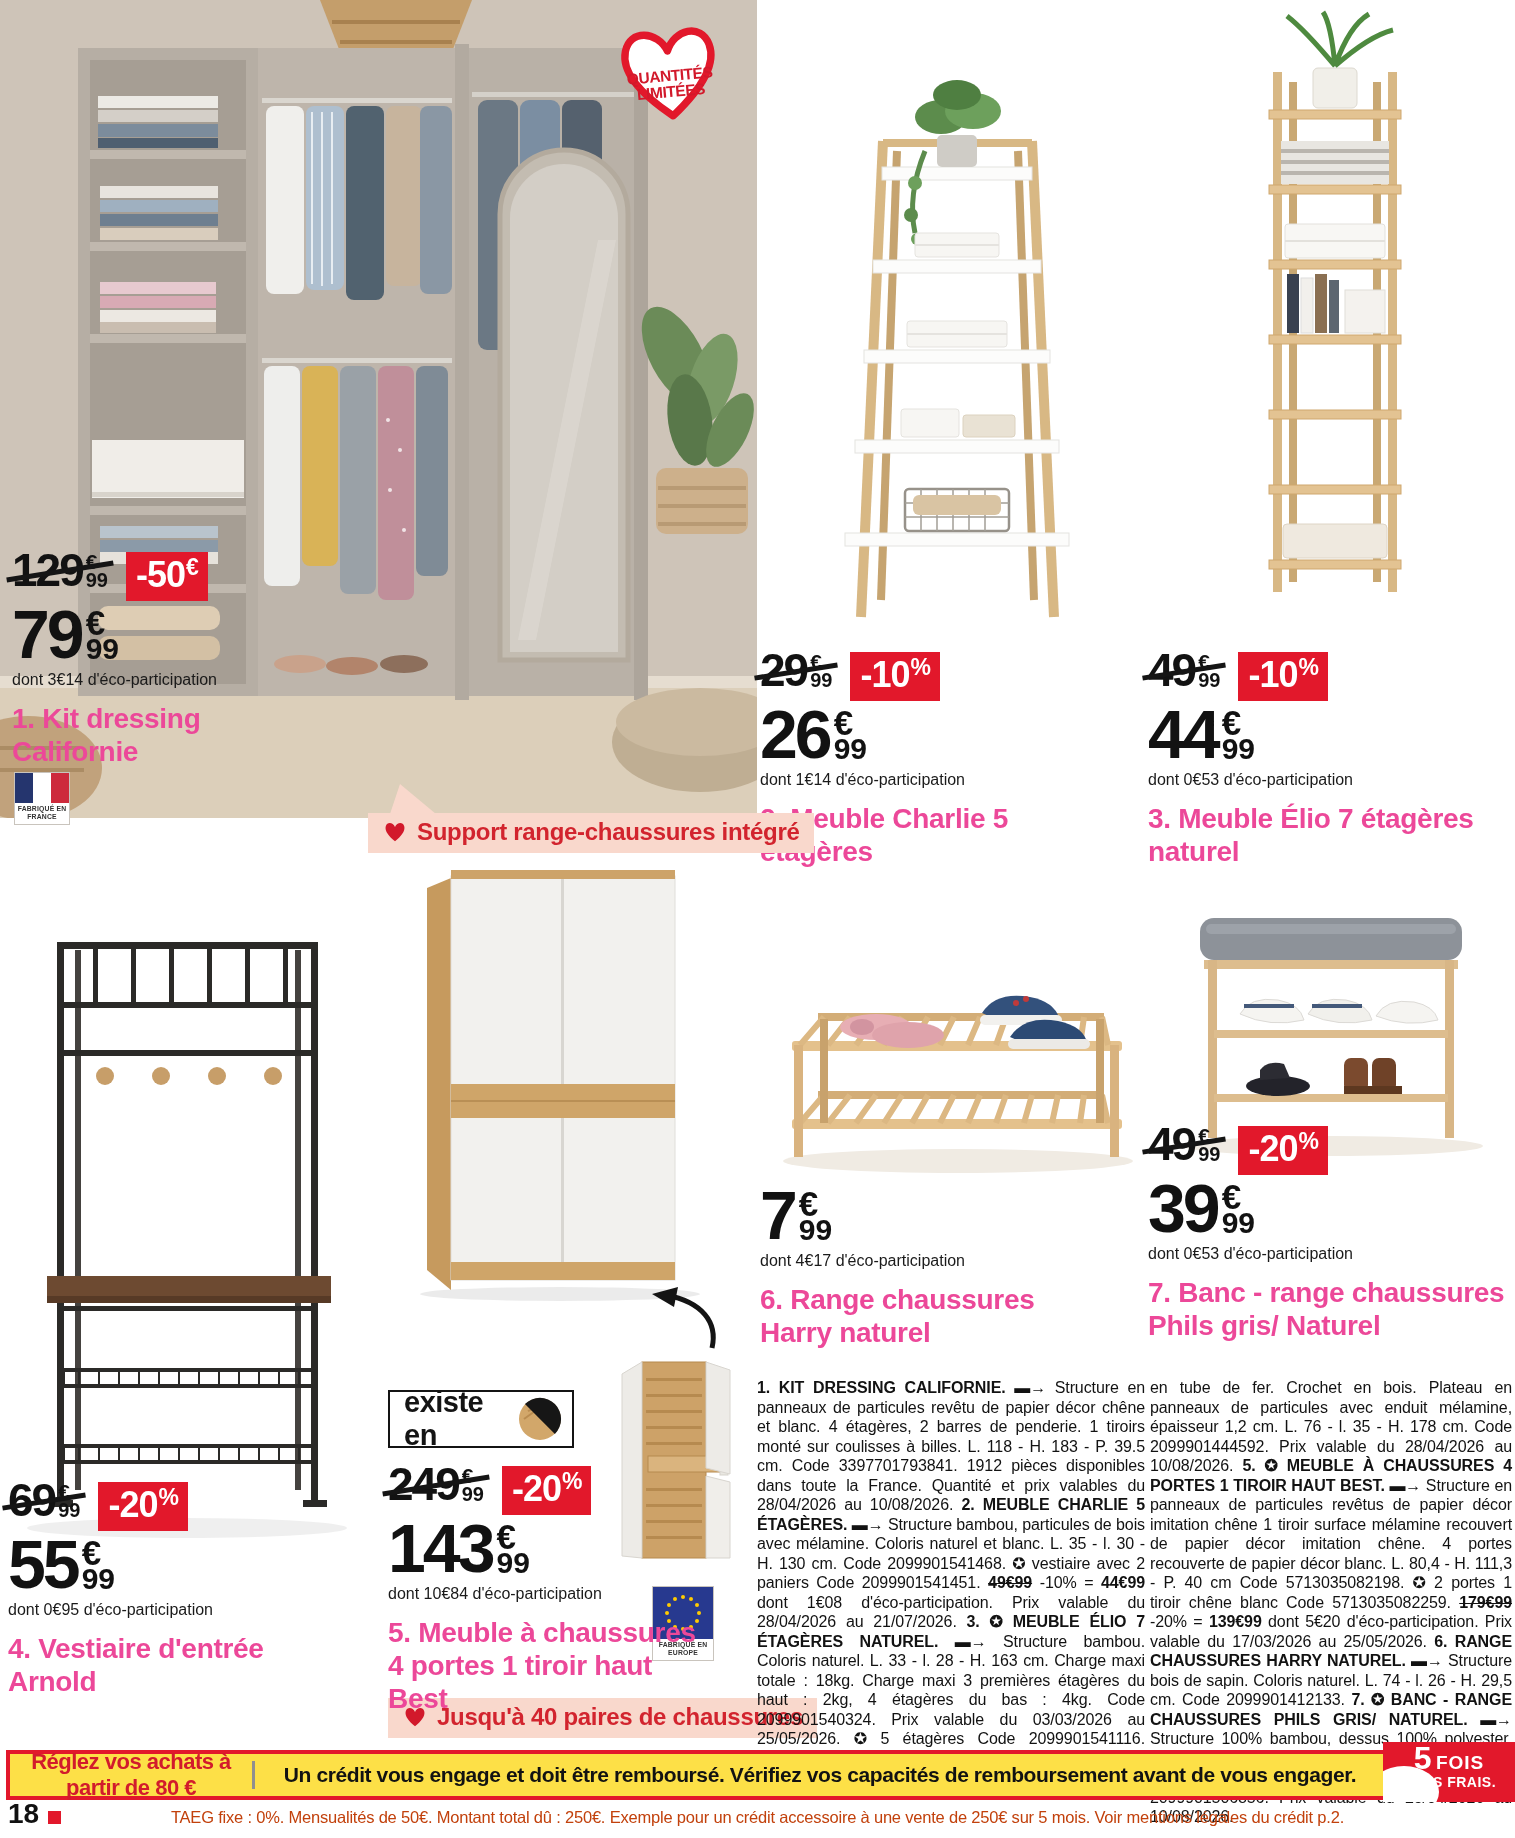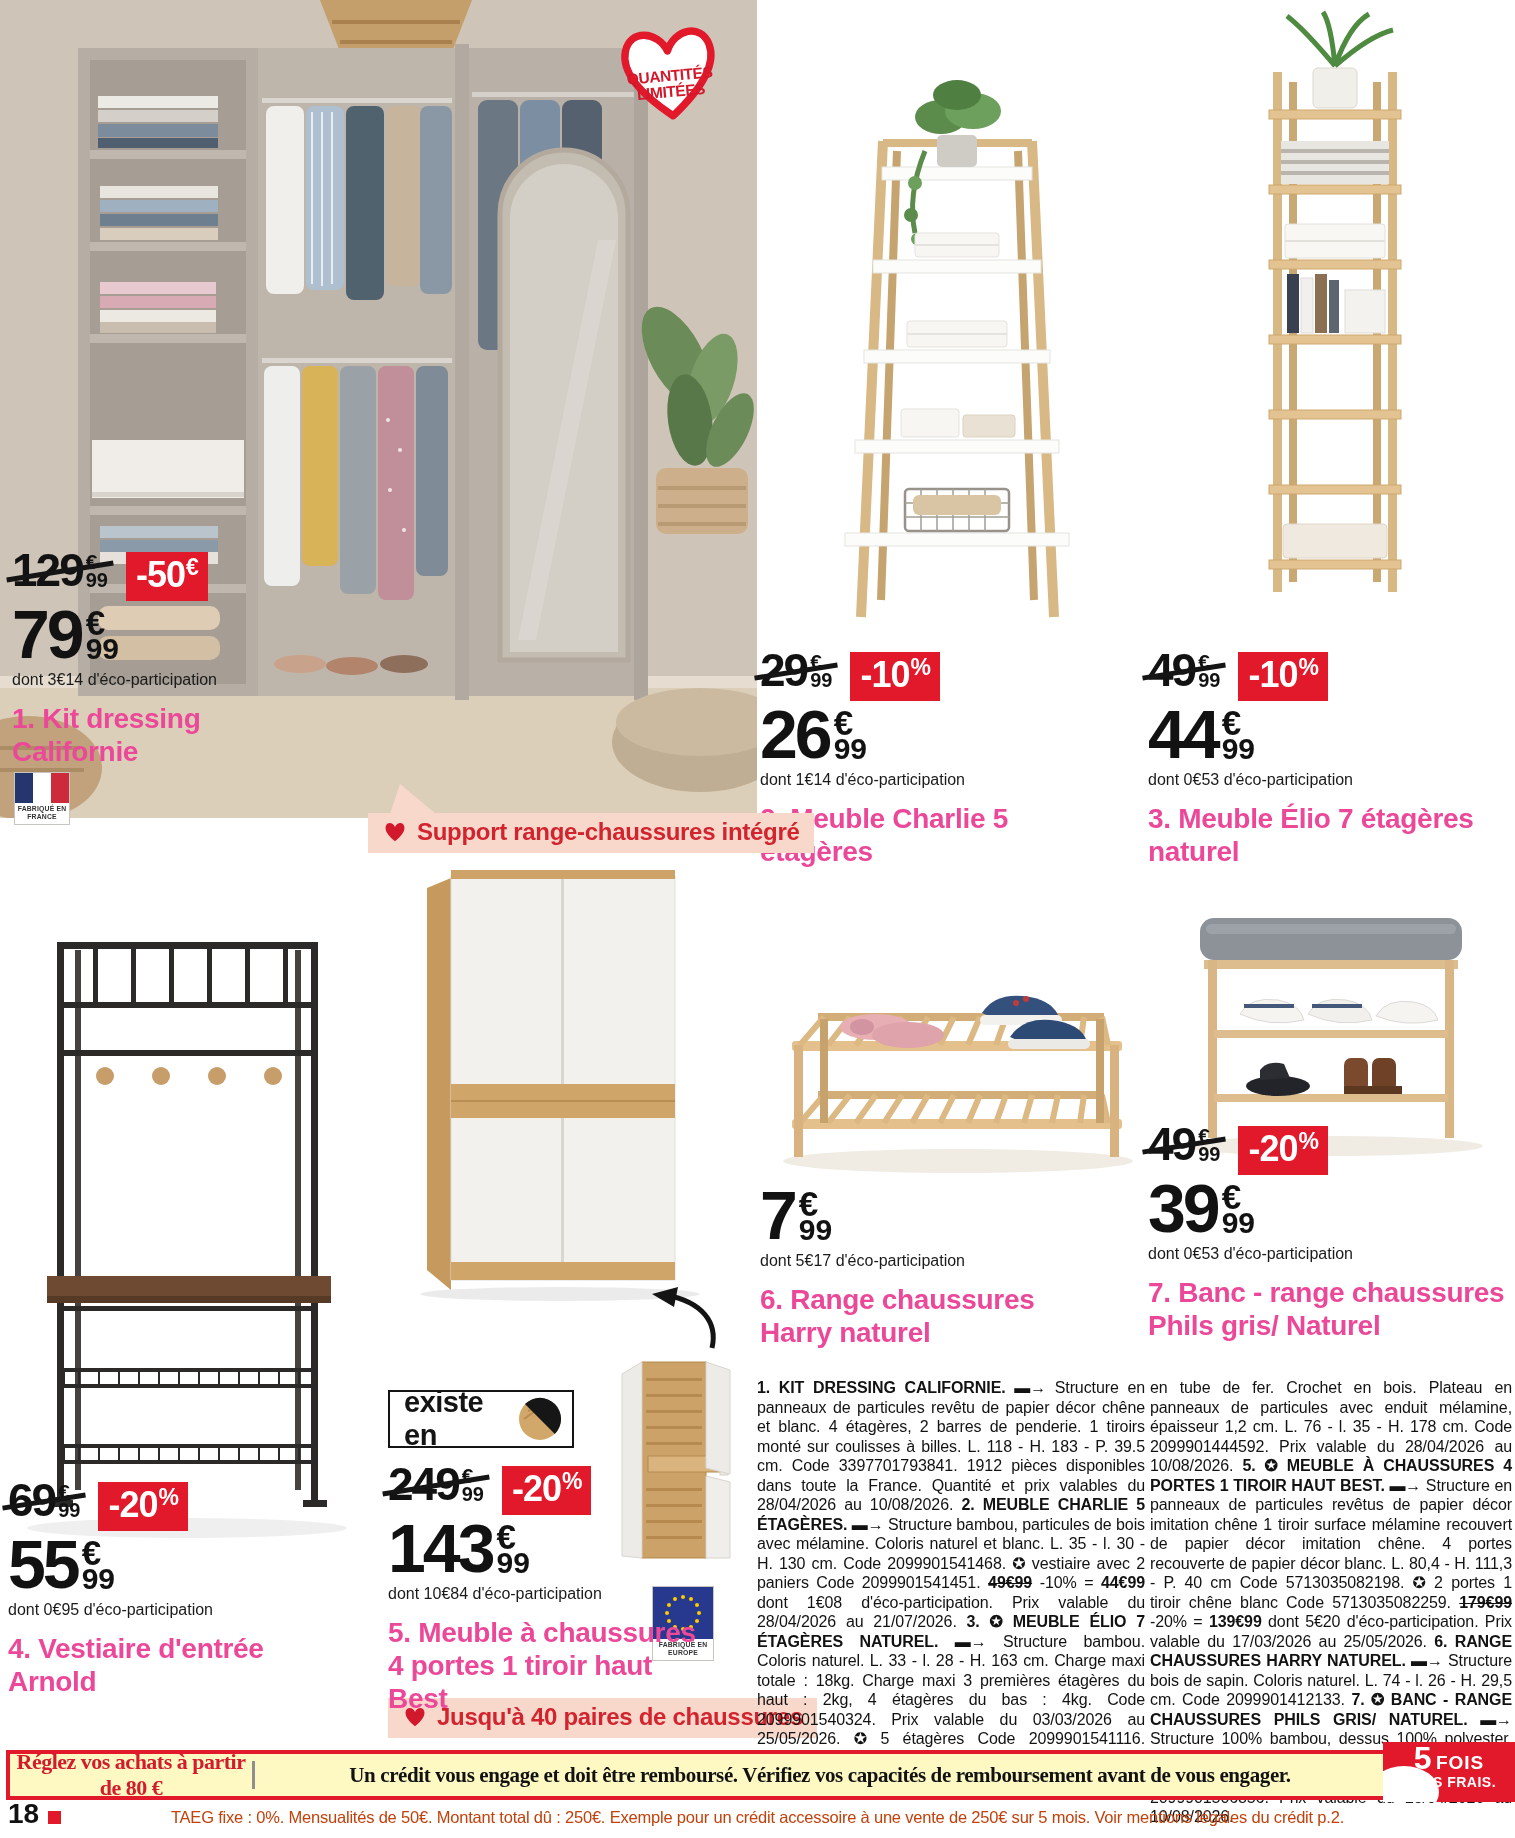--- a/index.html
+++ b/index.html
@@ -44,21 +44,21 @@
 
   .existe{border:2px solid #141414;background:#fff;display:flex;align-items:center;justify-content:space-between;
           padding:0 10px 0 14px;font-size:29px;font-weight:600;color:#141414;letter-spacing:-.5px;}
 
   
   .desc{font-size:16px;line-height:1.22;color:#121212;text-align:justify;letter-spacing:-.1px;}
   .desc .b{font-weight:700;}
   .desc .strike{font-weight:700;text-decoration:line-through;}
 
   
-  .banner{border:4px solid #e2182b;background:#fef9c3;display:flex;align-items:center;font-family:Liberation Serif, serif;}
+  .banner{border:4px solid #e2182b;background:#fde047;display:flex;align-items:center;}
   .banner-left{color:#d21b2c;font-weight:700;font-size:22px;width:242px;text-align:center;letter-spacing:-.5px;}
   .banner-div{width:3px;height:28px;background:#8f8f8f;}
   .banner-msg{flex:1;text-align:center;font-weight:700;font-size:21px;color:#121212;padding-right:120px;letter-spacing:-.4px;}
   .ribbon{background:#e2182b;color:#fff;text-align:center;overflow:hidden;}
   .ribbon .curl{position:absolute;left:-14px;bottom:-16px;width:70px;height:52px;background:#fff;border-radius:50%;}
   .r-line1{line-height:1;}
   .r5{font-size:32px;font-weight:700;}
   .rfois{font-size:19px;font-weight:700;letter-spacing:1px;}
   .rsans{font-size:14px;font-weight:700;line-height:1.2;letter-spacing:.5px;}
 
@@ -507,21 +507,21 @@
   </div>
 
   <div class="abs" style="left:760px;top:1182px;">
     <div class="price">
       <span class="p-euros">7</span>
       <span class="p-stack">
           <span class="p-eur">€</span>
           <span class="p-cents">99</span>
         </span>
     </div>
-    <div class="eco">dont 5€17 d'éco-participation</div>
+    <div class="eco">dont 4€17 d'éco-participation</div>
     <div class="pname" style="width:300px;">6. Range chaussures Harry naturel</div>
   </div>
 
   <div class="abs" style="left:1148px;top:868px;">
     <svg width="367" height="300" viewBox="0 0 367 300">
       <ellipse cx="185" cy="278" rx="150" ry="10" fill="#f0ebe3"></ellipse>
       <rect x="52" y="50" width="262" height="42" rx="14" fill="#8d9299"></rect>
       <rect x="58" y="56" width="250" height="10" rx="5" fill="#9da2a9"></rect>
       <rect x="56" y="92" width="254" height="9" fill="#ddbd8e"></rect>
       <rect x="60" y="92" width="9" height="178" fill="#d8b686"></rect>

